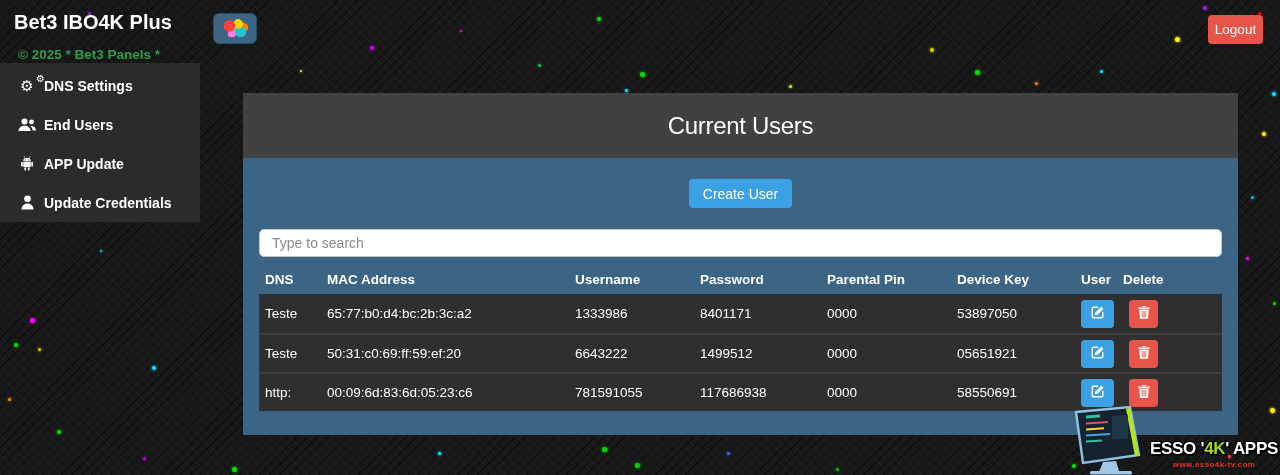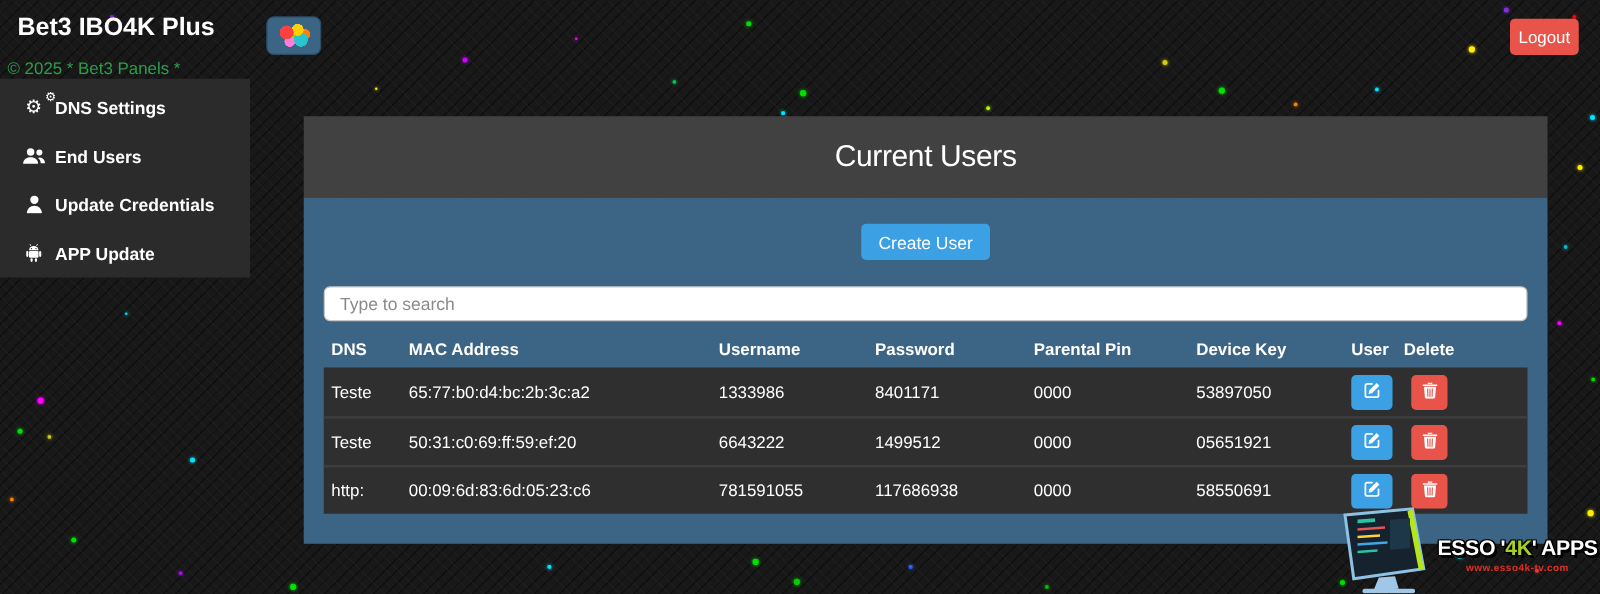--- a/index.html
+++ b/index.html
@@ -9,21 +9,21 @@
     background-color:#181818;
     background-image:
       repeating-linear-gradient(45deg, rgba(255,255,255,.025) 0 1px, transparent 1px 7px),
       repeating-linear-gradient(-45deg, rgba(0,0,0,.4) 0 1px, transparent 1px 7px);
     position:relative; color:#fff;
   }
   .dot { position:absolute; z-index:0; }
 
   
   .page-title { position:absolute; left:14px; top:11px; font-size:20px; font-weight:600; color:#fff; z-index:2; }
-  .copyright  { position:absolute; left:6px; top:47px; font-size:13.5px; font-weight:400; color:#2c9e4b; z-index:2; }
+  .copyright  { position:absolute; left:18px; top:47px; font-size:13.5px; font-weight:700; color:#2c9e4b; z-index:2; }
   .app-icon-btn { position:absolute; left:213px; top:13px; width:44px; height:31px; background:#3c6484;
     border:1px solid #2c4c64; border-radius:6px; cursor:pointer; z-index:2; display:flex; align-items:center; justify-content:center; }
   .sticker { width:26px; height:21px; border-radius:3px; display:block;
     background:
       radial-gradient(circle at 28% 38%, #ff4040 0 24%, transparent 25%),
       radial-gradient(circle at 62% 28%, #ffd000 0 21%, transparent 22%),
       radial-gradient(circle at 72% 66%, #29c5cf 0 23%, transparent 24%),
       radial-gradient(circle at 38% 72%, #ff7edb 0 19%, transparent 20%),
       radial-gradient(circle at 52% 50%, #7dd321 0 20%, transparent 21%),
       radial-gradient(circle at 85% 45%, #ff8000 0 16%, transparent 17%);
@@ -65,21 +65,21 @@
   .c-key  { width:124px; }
   .c-edit { width:40px; }
   .c-del  { flex:1; padding-left:8px; }
   .cellbtn { border:none; border-radius:4px; height:28px; cursor:pointer; display:inline-flex; align-items:center; justify-content:center; }
   .btn-edit { width:33px; background:#3ba1e4; }
   .btn-del  { width:29px; background:#e8544a; margin-left:6px; }
 
   
   .watermark { position:absolute; right:2px; bottom:0; display:flex; align-items:flex-end; z-index:5; }
   .monitor { width:92px; height:70px; margin-right:-8px; }
-  .wm-text { padding-bottom:16px; }
+  .wm-text { padding-bottom:6px; }
   .brand { font-size:17px; font-weight:800; color:#fff; letter-spacing:-.3px; white-space:nowrap;
     text-shadow:2px 2px 0 #000,-1px -1px 0 #000,1px -1px 0 #000,-1px 1px 0 #000,1px 1px 0 #000; }
   .brand .hl { color:#a6d024; }
   .url { color:#e03028; font-size:8px; font-weight:700; text-align:center; margin-top:1px; letter-spacing:.4px; }
 </style>
 </head>
 <body>
 
 <div id="confetti">
     <span class="dot" style="left: 88px; top: 12px; width: 3px; height: 3px; background: rgb(138, 43, 226); border-radius: 50%; box-shadow: rgb(138, 43, 226) 0px 0px 3px;"></span>
@@ -146,42 +146,42 @@
           <circle cx="6.5" cy="3.5" r="3"></circle>
           <path d="M0.5 13c0-3.2 2.6-5.2 6-5.2s6 2 6 5.2z"></path>
           <circle cx="13.5" cy="4" r="2.4"></circle>
           <path d="M13.8 8c2.4 .2 4.2 1.9 4.2 4.5h-3.4c0-1.8-.9-3.3-2.3-4.2z"></path>
         </svg>
     </span>
     <span class="lbl">End Users</span>
   </div>
   <div class="side-item">
     <span class="ic">
-      <svg width="13" height="15" viewBox="0 0 13 15" fill="#fff">
-          <circle cx="6.5" cy="3.8" r="3.3"></circle>
-          <path d="M.5 14.5c0-3.6 2.7-6 6-6s6 2.4 6 6z"></path>
-        </svg>
-    </span>
-    <span class="lbl">Update Credentials</span>
-  </div>
-  <div class="side-item">
-    <span class="ic">
       <svg width="14" height="15" viewBox="0 0 14 15" fill="#fff">
           <path d="M3.2 5.2a3.8 3.4 0 0 1 7.6 0z"></path>
           <circle cx="5.2" cy="3.9" r=".55" fill="#2b2b2b"></circle>
           <circle cx="8.8" cy="3.9" r=".55" fill="#2b2b2b"></circle>
           <path d="M4.6 1.8L3.6 .5l.5-.4 1 1.3zM9.4 1.8l1-1.3-.5-.4-1 1.3z"></path>
           <rect x="3.2" y="5.7" width="7.6" height="5.6" rx="1"></rect>
           <rect x="1" y="5.7" width="1.7" height="4.8" rx=".85"></rect>
           <rect x="11.3" y="5.7" width="1.7" height="4.8" rx=".85"></rect>
           <rect x="4.4" y="11.5" width="1.7" height="3" rx=".85"></rect>
           <rect x="7.9" y="11.5" width="1.7" height="3" rx=".85"></rect>
         </svg>
     </span>
     <span class="lbl">APP Update</span>
+  </div>
+  <div class="side-item">
+    <span class="ic">
+      <svg width="13" height="15" viewBox="0 0 13 15" fill="#fff">
+          <circle cx="6.5" cy="3.8" r="3.3"></circle>
+          <path d="M.5 14.5c0-3.6 2.7-6 6-6s6 2.4 6 6z"></path>
+        </svg>
+    </span>
+    <span class="lbl">Update Credentials</span>
   </div>
 </nav>
 
 <section class="panel">
   <div class="panel-header">
     <span class="panel-title">Current Users</span>
   </div>
   <div class="panel-body">
     <div class="create-row">
       <button class="create-btn">Create User</button>

